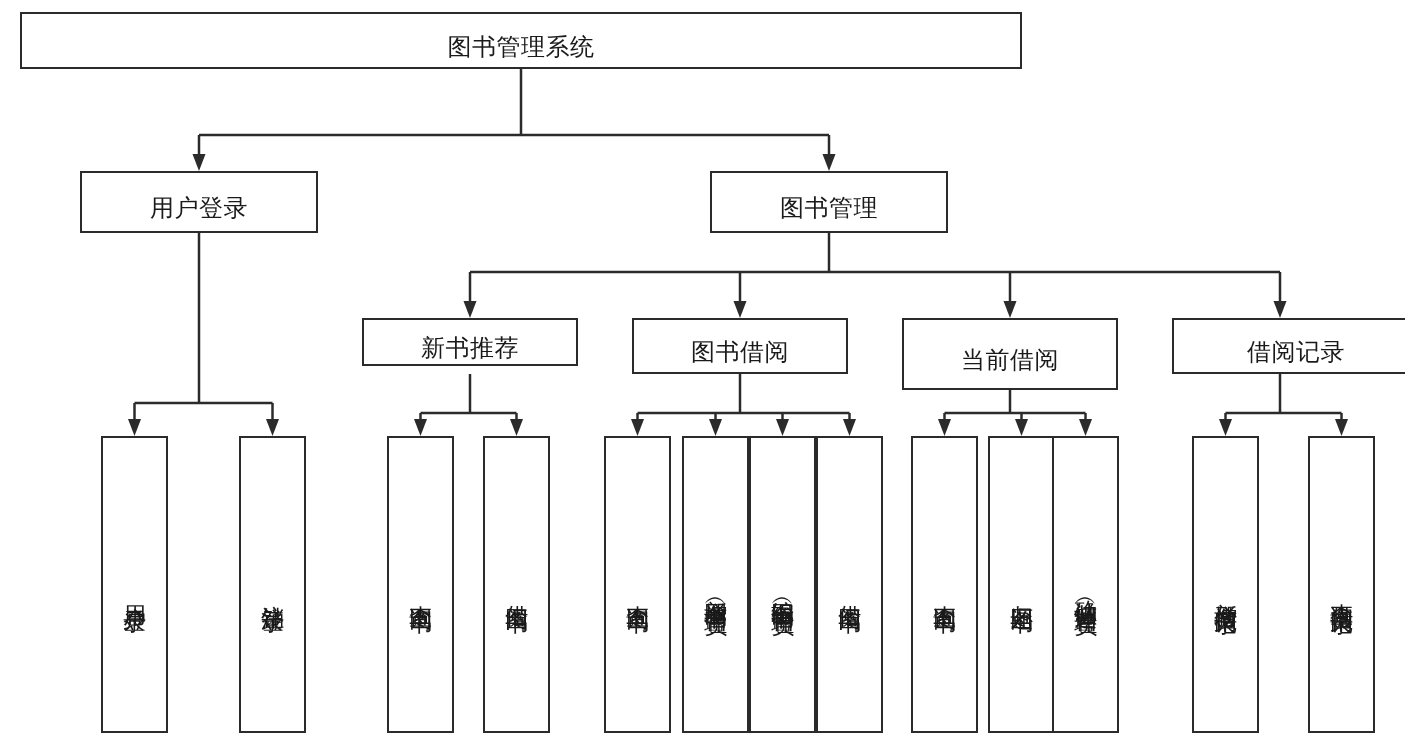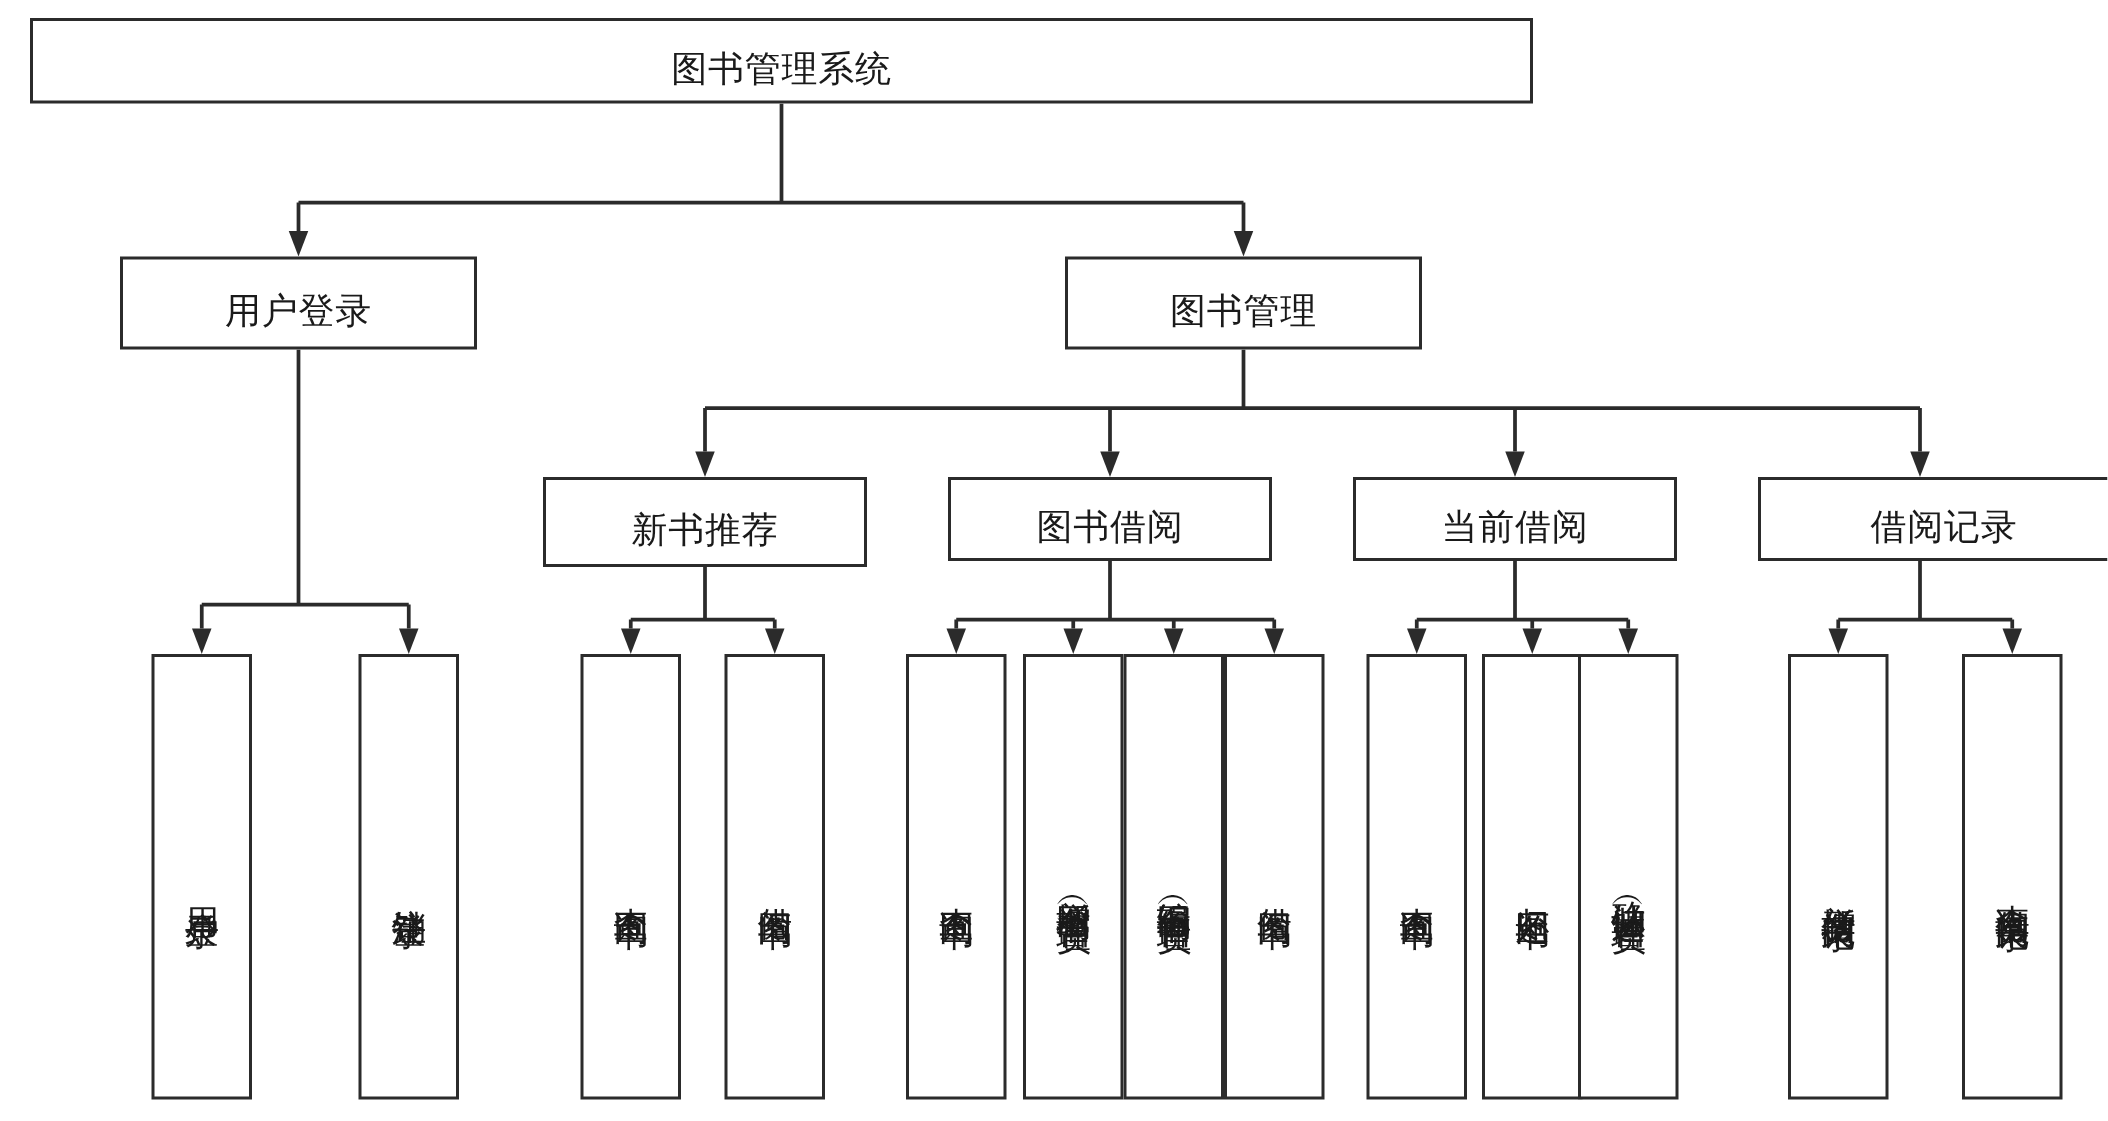--- a/index.html
+++ b/index.html
@@ -132,27 +132,27 @@
   <div id="nodes">
       <div class="node root" style="left: 20px; top: 12px; width: 1002px; height: 57px;">
         <span class="label">图书管理系统</span>
       </div>
       <div class="node lvl2" style="left: 80px; top: 171px; width: 238px; height: 62px;">
         <span class="label">用户登录</span>
       </div>
       <div class="node lvl2" style="left: 710px; top: 171px; width: 238px; height: 62px;">
         <span class="label">图书管理</span>
       </div>
-      <div class="node lvl3" style="left: 362px; top: 318px; width: 216px; height: 60px;">
+      <div class="node lvl3" style="left: 362px; top: 318px; width: 216px; height: 48px;">
         <span class="label">新书推荐</span>
       </div>
       <div class="node lvl3" style="left: 632px; top: 318px; width: 216px; height: 56px; align-items: center;">
         <span class="label">图书借阅</span>
       </div>
-      <div class="node lvl3" style="left: 902px; top: 318px; width: 216px; height: 56px;">
+      <div class="node lvl3" style="left: 902px; top: 318px; width: 216px; height: 72px;">
         <span class="label">当前借阅</span>
       </div>
       <div class="node lvl3" style="left: 1172px; top: 318px; width: 248px; height: 56px;">
         <span class="label">借阅记录</span>
       </div>
       <div class="node leaf vert" style="left: 101px; top: 436px; width: 67px; height: 297px;">
         <span class="label">用户登录</span>
       </div>
       <div class="node leaf vert" style="left: 239px; top: 436px; width: 67px; height: 297px;">
         <span class="label">注销登录</span>

